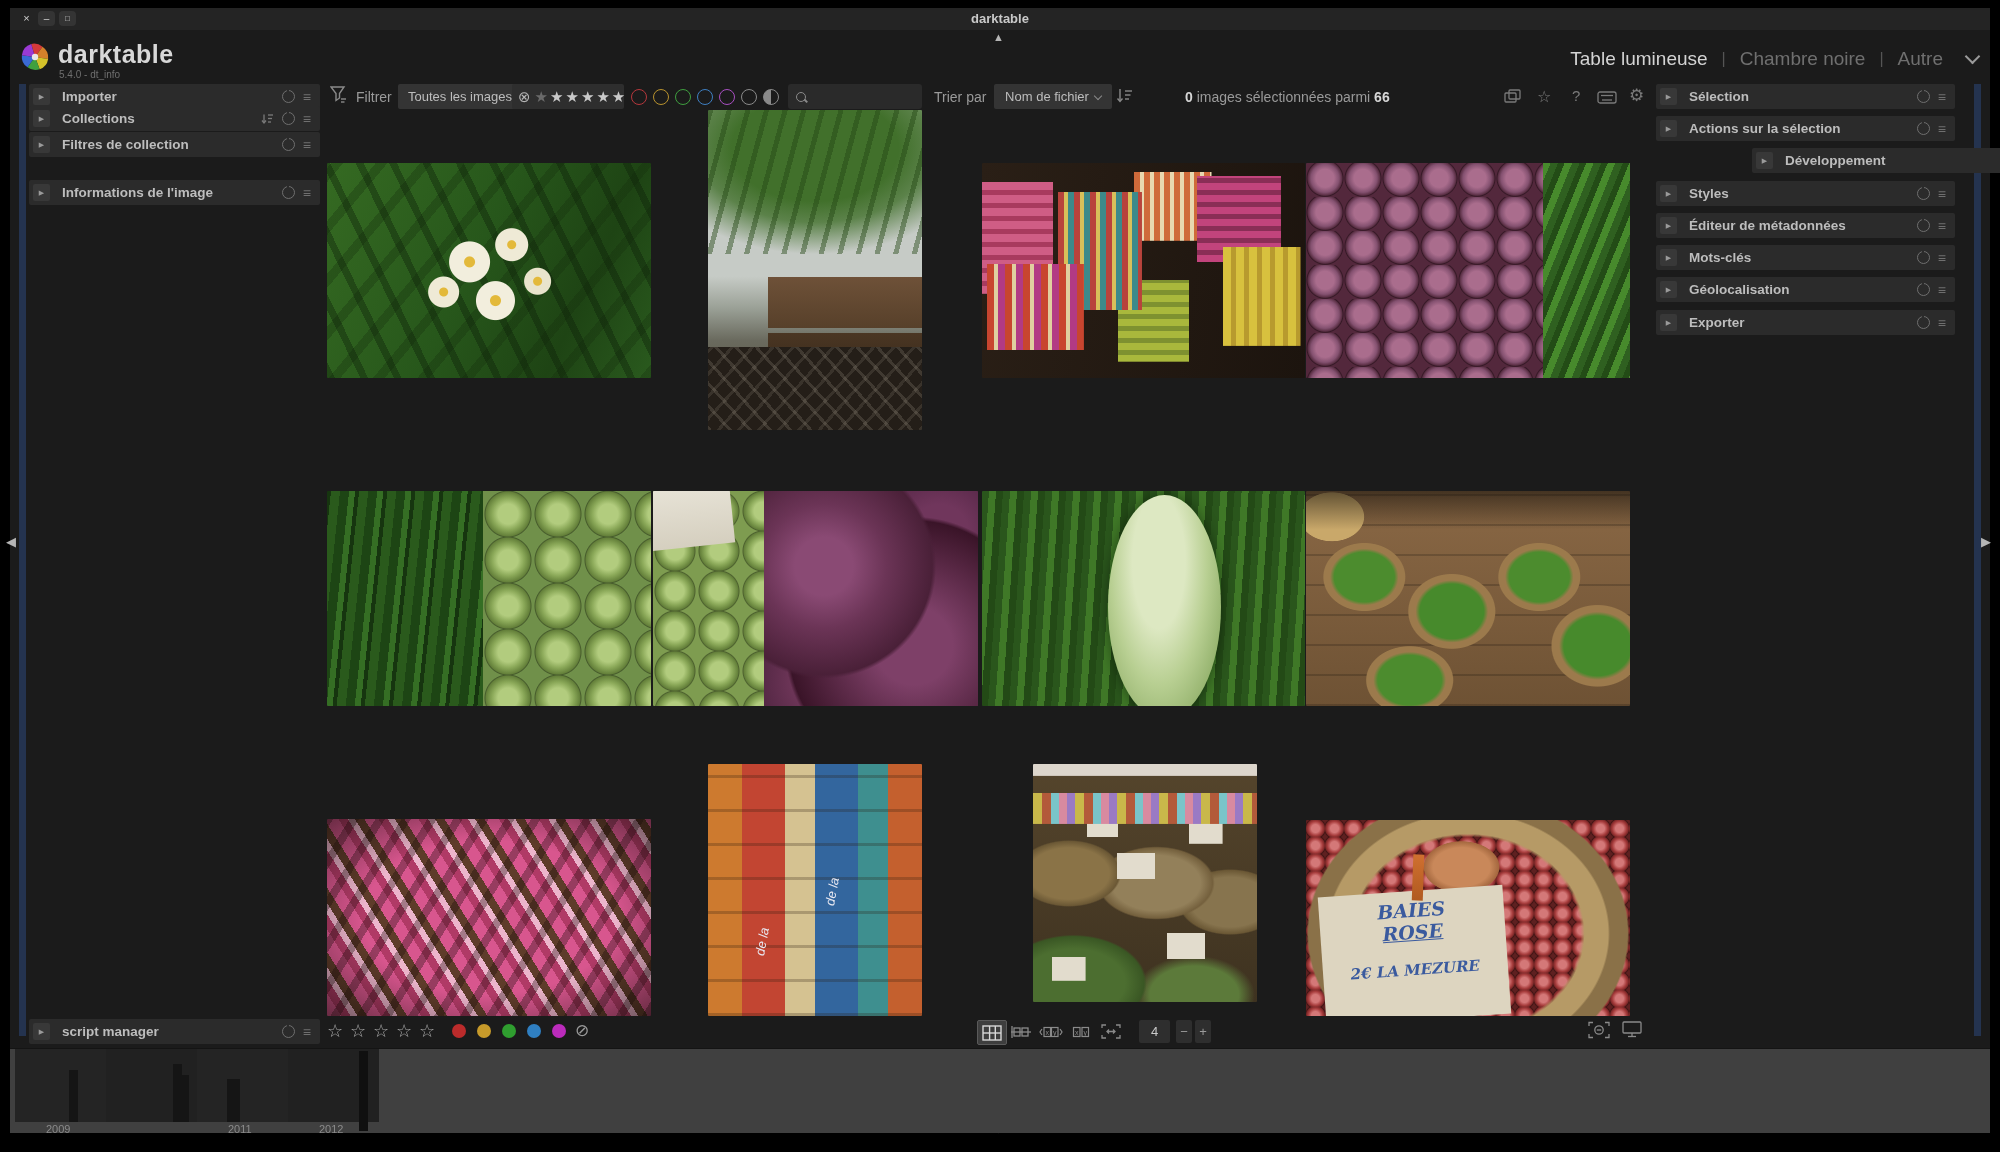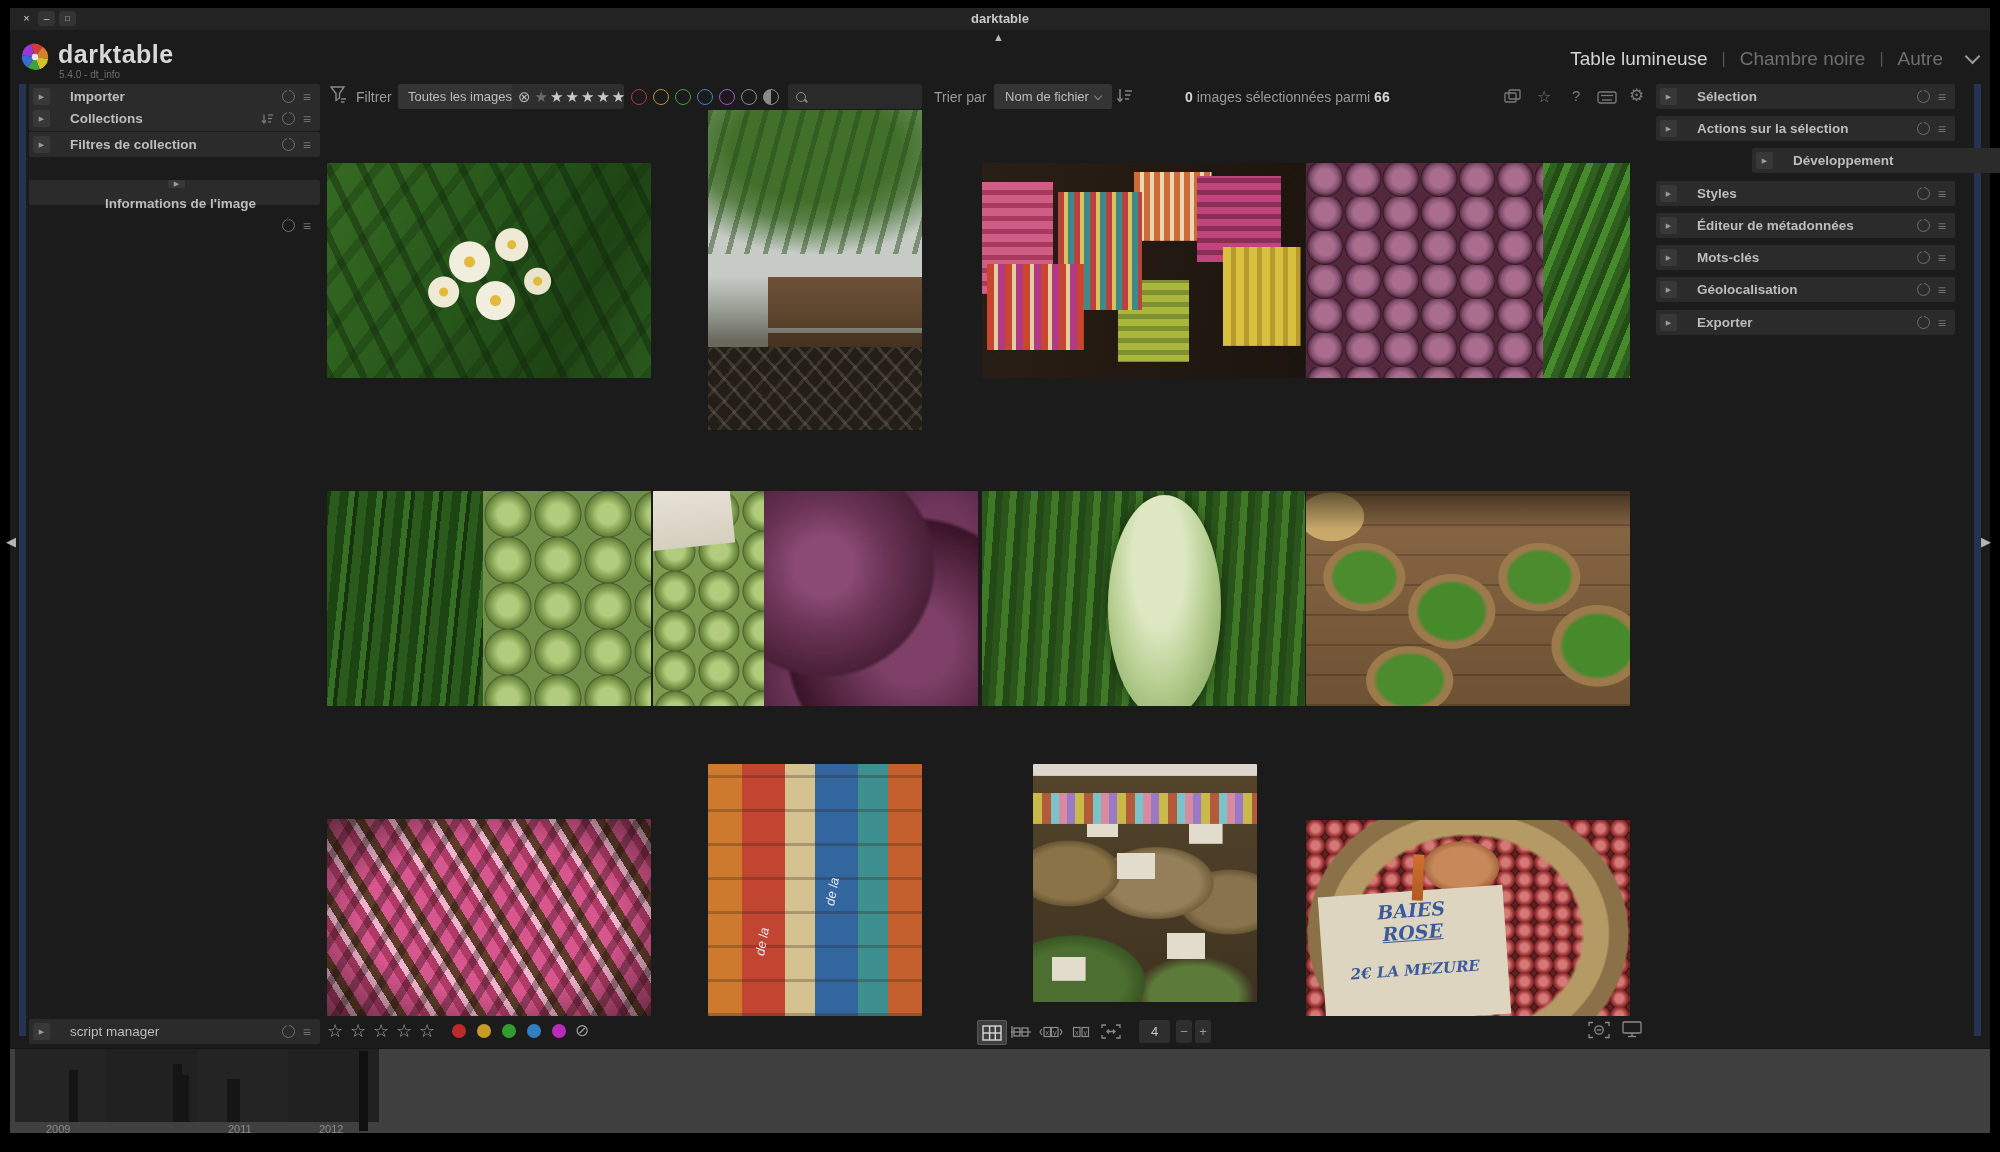--- a/index.html
+++ b/index.html
@@ -27,21 +27,21 @@
 
   
   #views{right:22px;top:48px;position:absolute;display:flex;align-items:center;gap:14px;}
   .view-item{font-size:19px;color:#6f6f6f;cursor:default;}
   .view-item.active{color:#d4d4d4;}
   .view-sep{color:#555;font-size:16px;}
   .chev{display:inline-block;width:9px;height:9px;border-right:2px solid #9a9a9a;border-bottom:2px solid #9a9a9a;transform:rotate(45deg);margin-left:10px;margin-top:-6px;}
   .chev.small{width:5px;height:5px;border-width:1.5px;border-color:#8a8a8a;margin:0 0 2px 6px;}
 
   
-  .sec{position:absolute;height:25px;background:#2b2b2b;border-radius:2px;display:flex;align-items:center;gap:8px;}
+  .sec{position:absolute;height:25px;background:#2b2b2b;border-radius:2px;display:flex;align-items:center;}
   .secarrow{width:17px;height:17px;background:#383838;border-radius:2px;margin-left:4px;display:flex;align-items:center;justify-content:center;color:#9a9a9a;font-size:7px;font-style:normal;}
   .seclabel{margin-left:12px;color:#bdbdbd;font-size:13.5px;font-weight:600;white-space:nowrap;}
   .secicons{margin-left:auto;margin-right:9px;display:flex;align-items:center;gap:8px;}
   .reset-ico{width:11px;height:11px;border:1.3px solid #6f6f6f;border-radius:50%;position:relative;display:inline-block;}
   .reset-ico:after{content:"";position:absolute;left:4px;top:-3px;width:2px;height:4px;background:#2b2b2b;}
   .burger{color:#6f6f6f;font-size:14px;line-height:10px;font-weight:700;}
 
   .blue-strip{position:absolute;width:7px;top:84px;height:952px;background:#24334f;}
 
   
@@ -294,21 +294,21 @@
     </span>
 </div>
 <div class="sec" style="left:29px;top:132px;width:291px;">
   <span class="secarrow">▶</span>
   <span class="seclabel">Filtres de collection</span>
   <span class="secicons">
       <span class="reset-ico"></span>
       <span class="burger">≡</span>
     </span>
 </div>
-<div class="sec" style="left:29px;top:180px;width:291px;flex-direction:column;">
+<div class="sec" style="left:29px;top:180px;width:291px;">
   <span class="secarrow">▶</span>
   <span class="seclabel">Informations de l'image</span>
   <span class="secicons">
       <span class="reset-ico"></span>
       <span class="burger">≡</span>
     </span>
 </div>
 
 <div class="blue-strip" style="left:1974px;"></div>
 <div class="sec" style="left:1656px;top:84px;width:299px;">
@@ -394,21 +394,21 @@
   <div id="berry-sign">
     <div class="l1">BAIES</div>
     <div class="l2">ROSE</div>
     <div class="l3">2€ LA MEZURE</div>
     <div id="clothespin"></div>
   </div>
 </div>
 
 <div class="sec" style="left:29px;top:1019px;width:291px;">
   <span class="secarrow">▶</span>
-  <span class="seclabel" style="font-weight:400;">script manager</span>
+  <span class="seclabel" style="font-weight:700;">script manager</span>
   <span class="secicons">
       <span class="reset-ico"></span>
       <span class="burger">≡</span>
     </span>
 </div>
 <span class="bstar" style="left:327px;">☆</span>
 <span class="bstar" style="left:350px;">☆</span>
 <span class="bstar" style="left:373px;">☆</span>
 <span class="bstar" style="left:396px;">☆</span>
 <span class="bstar" style="left:419px;">☆</span>

